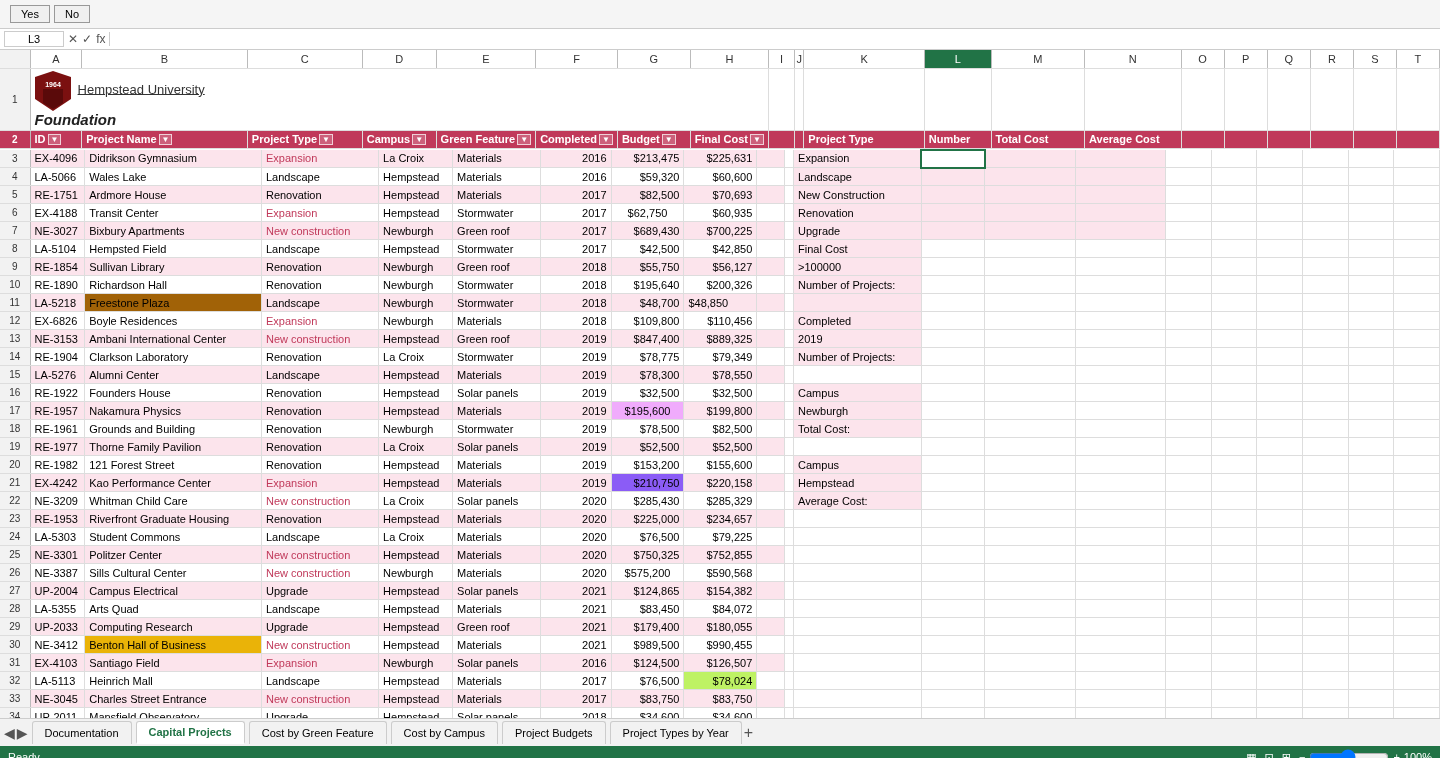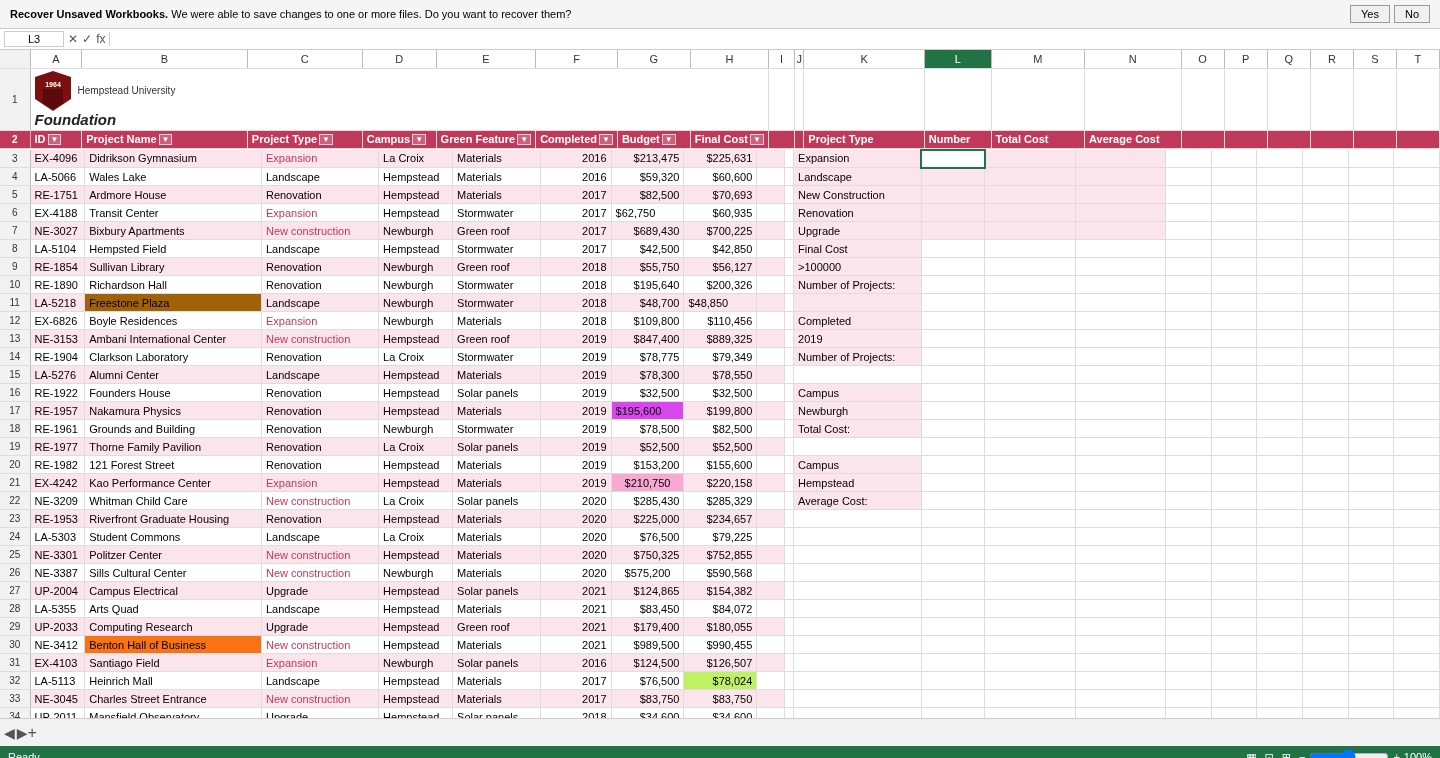--- a/index.html
+++ b/index.html
@@ -170,24 +170,20 @@
       font-size: 11px;
       height: 22px;
     }
     .status-right { display: flex; align-items: center; gap: 8px; }
     .zoom-control { display: flex; align-items: center; gap: 4px; }
   </style>
 </head>
 <body>
 
 <div class="notify-bar">
-  <div class="msg">
-    <strong>Recover Unsaved Workbooks.</strong>
-    <span>  We were able to save changes to one or more files. Do you want to recover them?</span>
-  </div>
   <div class="notify-btns">
     <button>Yes</button>
     <button>No</button>
   </div>
 </div>
 
 <div class="formula-bar">
   <input class="cell-ref" value="L3" readonly="" style="">
   <div class="formula-icons">
     <span>✕</span>
@@ -252,21 +248,21 @@
       <tbody id="table-body-rows">
 
         <tr>
           <td class="row-num">1</td>
           <td colspan="8" class="logo-cell">
             <svg width="36" height="40" viewBox="0 0 36 40" style="vertical-align:middle;margin-right:4px">
               <polygon points="18,0 36,6 36,28 18,40 0,28 0,6" fill="#7b1010"></polygon>
               <text x="18" y="16" text-anchor="middle" fill="white" font-size="7" font-weight="bold">1964</text>
               <polygon points="8,18 28,18 28,32 18,38 8,32" fill="#5a0a0a"></polygon>
             </svg>
-            <span style="font-size:10px;color:#333;">Hempstead University</span><br>
+            <span style="font-size:13px;color:#333;text-decoration:underline;">Hempstead University</span><br>
             <span style="font-size:15px;font-weight:bold;font-style:italic;color:#222;">Foundation</span>
           </td>
           <td></td>
           <td></td>
           <td></td>
           <td></td>
           <td></td>
           <td></td>
           <td></td>
           <td></td>
@@ -438,21 +434,21 @@
     <td></td>
   </tr>
           <tr>
     <td class="row-num">6</td>
     <td style="background:#fff">EX-4188</td>
     <td style="background:#fff">Transit Center</td>
     <td style="background:#fff;color:#c0395a">Expansion</td>
     <td style="background:#fff">Hempstead</td>
     <td style="background:#fff">Stormwater</td>
     <td style="background:#fff;text-align:right">2017</td>
-    <td style="background:#fff;text-align:left">$62,750</td>
+    <td style="background:#fff;text-align:center">$62,750</td>
     <td style="background:#fff;text-align:right">$60,935</td>
     <td style="background:#fff"></td>
     <td></td>
     <td style="background:#fce4ec">Renovation</td>
     <td style="background:#fce4ec;"></td>
     <td style="background:#fce4ec"></td>
     <td style="background:#fce4ec"></td>
     <td></td>
     <td></td>
     <td></td>
@@ -691,21 +687,21 @@
     <td></td>
   </tr>
           <tr>
     <td class="row-num">17</td>
     <td style="background:#fce4ec">RE-1957</td>
     <td style="background:#fce4ec">Nakamura Physics</td>
     <td style="background:#fce4ec;color:inherit">Renovation</td>
     <td style="background:#fce4ec">Hempstead</td>
     <td style="background:#fce4ec">Materials</td>
     <td style="background:#fce4ec;text-align:right">2019</td>
-    <td style="background:#d946ef;text-align:left">$195,600</td>
+    <td style="background:#f0abfc;text-align:center">$195,600</td>
     <td style="background:#fce4ec;text-align:right">$199,800</td>
     <td style="background:#fce4ec"></td>
     <td></td>
     <td style="background:#fce4ec">Newburgh</td>
     <td style="background:#fff;"></td>
     <td style="background:#fff"></td>
     <td style="background:#fff"></td>
     <td></td>
     <td></td>
     <td></td>
@@ -783,21 +779,21 @@
     <td></td>
   </tr>
           <tr>
     <td class="row-num">21</td>
     <td style="background:#fce4ec">EX-4242</td>
     <td style="background:#fce4ec">Kao Performance Center</td>
     <td style="background:#fce4ec;color:#c0395a">Expansion</td>
     <td style="background:#fce4ec">Hempstead</td>
     <td style="background:#fce4ec">Materials</td>
     <td style="background:#fce4ec;text-align:right">2019</td>
-    <td style="background:#f9a8d4;text-align:center">$210,750</td>
+    <td style="background:#8b5cf6;text-align:right">$210,750</td>
     <td style="background:#fce4ec;text-align:right">$220,158</td>
     <td style="background:#fce4ec"></td>
     <td></td>
     <td style="background:#fce4ec">Hempstead</td>
     <td style="background:#fff;"></td>
     <td style="background:#fff"></td>
     <td style="background:#fff"></td>
     <td></td>
     <td></td>
     <td></td>
@@ -985,21 +981,21 @@
     <td></td>
     <td></td>
     <td></td>
     <td></td>
     <td></td>
     <td></td>
   </tr>
           <tr>
     <td class="row-num">30</td>
     <td style="background:#fff">NE-3412</td>
-    <td style="background:#f97316">Benton Hall of Business</td>
+    <td style="background:#eab308">Benton Hall of Business</td>
     <td style="background:#fff;color:#c0395a">New construction</td>
     <td style="background:#fff">Hempstead</td>
     <td style="background:#fff">Materials</td>
     <td style="background:#fff;text-align:right">2021</td>
     <td style="background:#fff;text-align:right">$989,500</td>
     <td style="background:#fff;text-align:right">$990,455</td>
     <td style="background:#fff"></td>
     <td></td>
     <td style="background:#fff"></td>
     <td style="background:#fff;"></td>
@@ -1108,20 +1104,28 @@
     </table>
 
   </div>
 </div>
 
 <div class="bottom-bar">
   <div class="tab-nav">
     <button class="tab-nav-btn">◀</button>
     <button class="tab-nav-btn">▶</button>
   </div>
+  <div id="sheet-tabs" style="display:flex;gap:2px;margin-left:4px;">
+      <button class="sheet-tab">Documentation</button>
+      <button class="sheet-tab active">Capital Projects</button>
+      <button class="sheet-tab">Cost by Green Feature</button>
+      <button class="sheet-tab">Cost by Campus</button>
+      <button class="sheet-tab">Project Budgets</button>
+      <button class="sheet-tab">Project Types by Year</button>
+    </div>
   <button class="add-sheet">+</button>
 </div>
 
 <div class="status-bar">
   <span>Ready</span>
   <div class="status-right">
     <span>▦</span>
     <span>⊡</span>
     <span>⊞</span>
     <div class="zoom-control">

